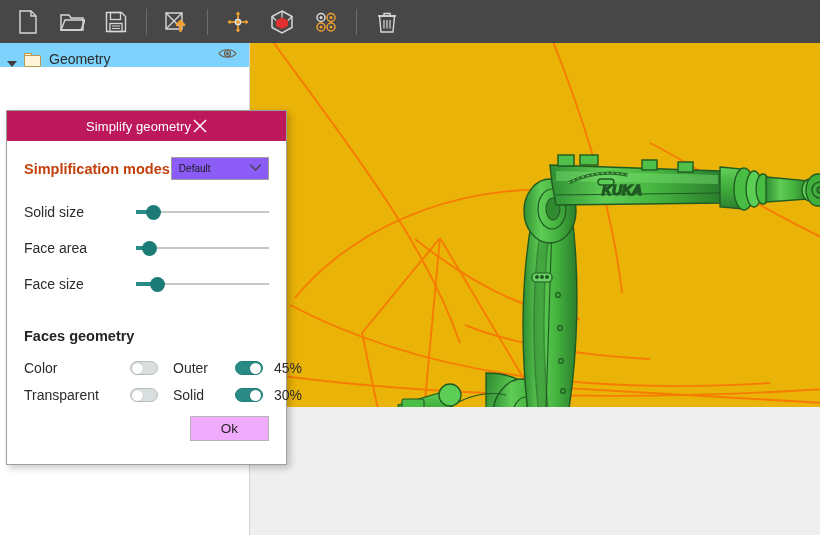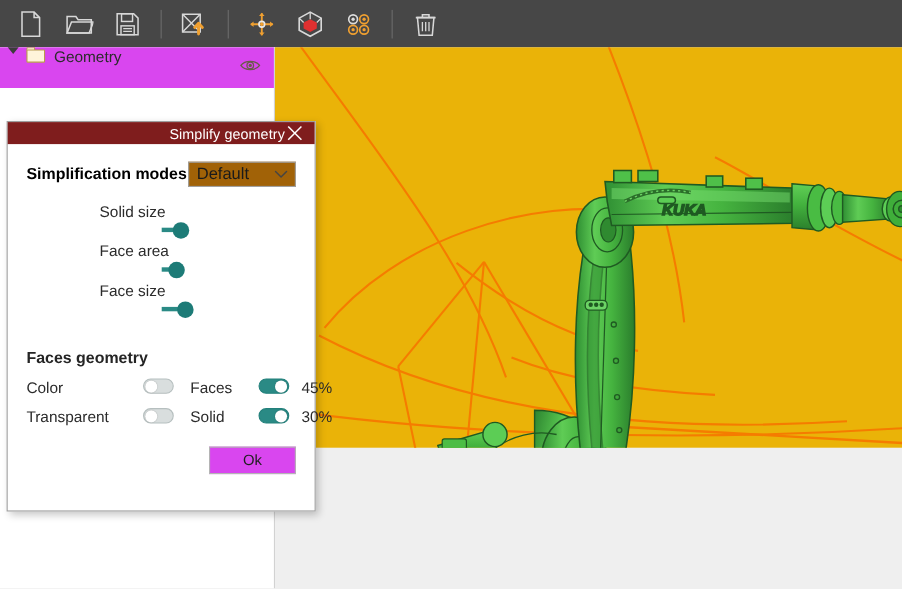--- a/index.html
+++ b/index.html
@@ -29,23 +29,23 @@
   .tb-pad { width: 6px; }
 
   
   .left-panel {
     position: absolute; left: 0; top: 43px; width: 250px; height: 492px;
     background: #ffffff;
     border-right: 1px solid #d2d2d2;
   }
   .tree-row-geometry {
     position: relative;
-    height: 37px;
-    background: #d946ef;
-    display: flex; align-items: flex-start;
+    height: 24px;
+    background: #7dd3fc;
+    display: flex; align-items: flex-end;
     padding-left: 4px;
     cursor: pointer;
   }
   .tree-row-file {
     position: relative;
     height: 28px;
     background: #ffffff;
     display: flex; align-items: center;
     padding-left: 16px;
     cursor: pointer;
@@ -119,53 +119,53 @@
 
   
   .dialog {
     position: absolute; left: 6px; top: 110px;
     width: 281px; height: 355px;
     background: #ffffff;
     border: 1px solid #9e9e9e;
     box-shadow: 3px 3px 7px rgba(0,0,0,0.22);
   }
   .dlg-title {
-    height: 20px; background: #7f1d1d;
-    display: flex; align-items: center; justify-content: flex-end;
+    height: 30px; background: #be185d;
+    display: flex; align-items: center; justify-content: center;
     padding: 0 9px 0 11px;
     cursor: move;
   }
   .dlg-title-text {
     color: #ffffff; font-size: 13px; letter-spacing: .1px;
   }
   .dlg-close {
     width: 18px; height: 18px; cursor: pointer;
     display: flex; align-items: center; justify-content: center;
   }
   .dlg-body { padding: 16px 17px 0 17px; position: relative; height: 323px; }
 
   .row-modes {
     display: flex; align-items: center; margin-bottom: 14px;
   }
   .modes-label {
-    font-size: 14.5px; font-weight: bold; color: #000000; white-space: nowrap;
+    font-size: 14.5px; font-weight: bold; color: #c2410c; white-space: nowrap;
   }
   .select-box {
     margin-left: 1px;
     width: 120px; height: 23px;
-    background: #a16207;
+    background: #8b5cf6;
     border: 1px solid #a0a0a0;
     display: flex; align-items: center; justify-content: space-between;
     padding: 0 6px 0 7px;
-    font-size: 15px; color: #1a1a1a;
+    font-size: 10px; color: #1a1a1a;
     cursor: pointer;
   }
 
   .slider-row {
-    display: flex; align-items: center; height: 36px; flex-direction: column;
+    display: flex; align-items: center; height: 36px;
   }
   .slider-label {
     font-size: 14px; color: #2b2b2b; width: 112px; flex: 0 0 auto;
   }
   .slider-track {
     position: relative; flex: 1 1 auto; height: 18px;
   }
   .slider-track .rail {
     position: absolute; left: 0; right: 0; top: 8px; height: 2px;
     background: #c6c6c6;
@@ -179,21 +179,21 @@
     width: 15px; height: 15px; border-radius: 50%;
     background: #1d7b77;
     cursor: pointer;
   }
 
   .faces-title {
     font-size: 14.5px; font-weight: bold; color: #252525;
     margin-top: 26px; margin-bottom: 10px;
   }
   .fd-row {
-    display: flex; height: 27px;
+    display: flex; align-items: center; height: 27px;
   }
   .fd-label { font-size: 14px; color: #2b2b2b; width: 106px; flex: 0 0 auto; }
   .toggle {
     width: 28px; height: 14px; border-radius: 7px; position: relative;
     flex: 0 0 auto; cursor: pointer;
   }
   .toggle.off { background: #d9dede; border: 1px solid #b6bfbf; }
   .toggle.on  { background: #2a8a85; border: 1px solid #23807b; }
   .toggle .knob {
     position: absolute; top: 1px; width: 11px; height: 11px;
@@ -201,21 +201,21 @@
     box-shadow: 0 0 1px rgba(0,0,0,.35);
   }
   .toggle.off .knob { left: 1px; }
   .toggle.on  .knob { left: 14px; }
   .fd-mid { font-size: 14px; color: #2b2b2b; width: 62px; margin-left: 15px; flex: 0 0 auto; }
   .fd-pct { font-size: 14px; color: #2b2b2b; margin-left: 11px; }
 
   .ok-btn {
     position: absolute; right: 17px; bottom: 23px;
     width: 79px; height: 25px;
-    background: #d946ef; border: 1px solid #b4b4b4;
+    background: #f0abfc; border: 1px solid #b4b4b4;
     font-size: 13.5px; color: #1f1f1f;
     display: flex; align-items: center; justify-content: center;
     cursor: pointer;
   }
 </style>
 </head>
 <body>
 
 <div id="app">
 
@@ -534,21 +534,21 @@
         </div>
       </div>
 
       <div class="faces-title">Faces geometry</div>
 
       <div class="fd-row">
         <span class="fd-label">Color</span>
         <span class="toggle off">
           <span class="knob"></span>
         </span>
-        <span class="fd-mid">Faces</span>
+        <span class="fd-mid">Outer</span>
         <span class="toggle on">
           <span class="knob"></span>
         </span>
         <span class="fd-pct">45%</span>
       </div>
 
       <div class="fd-row">
         <span class="fd-label">Transparent</span>
         <span class="toggle off">
           <span class="knob"></span>

